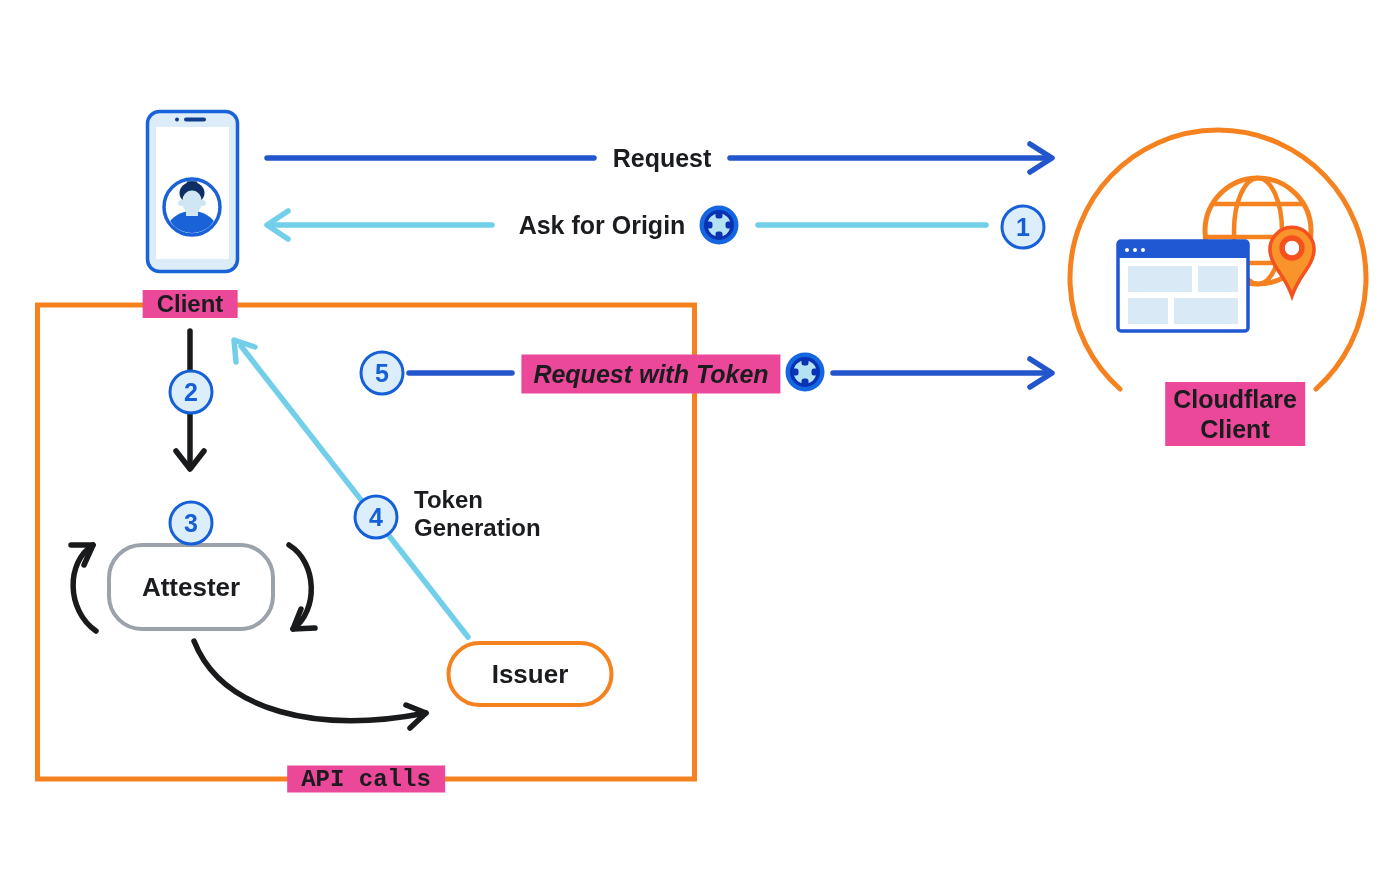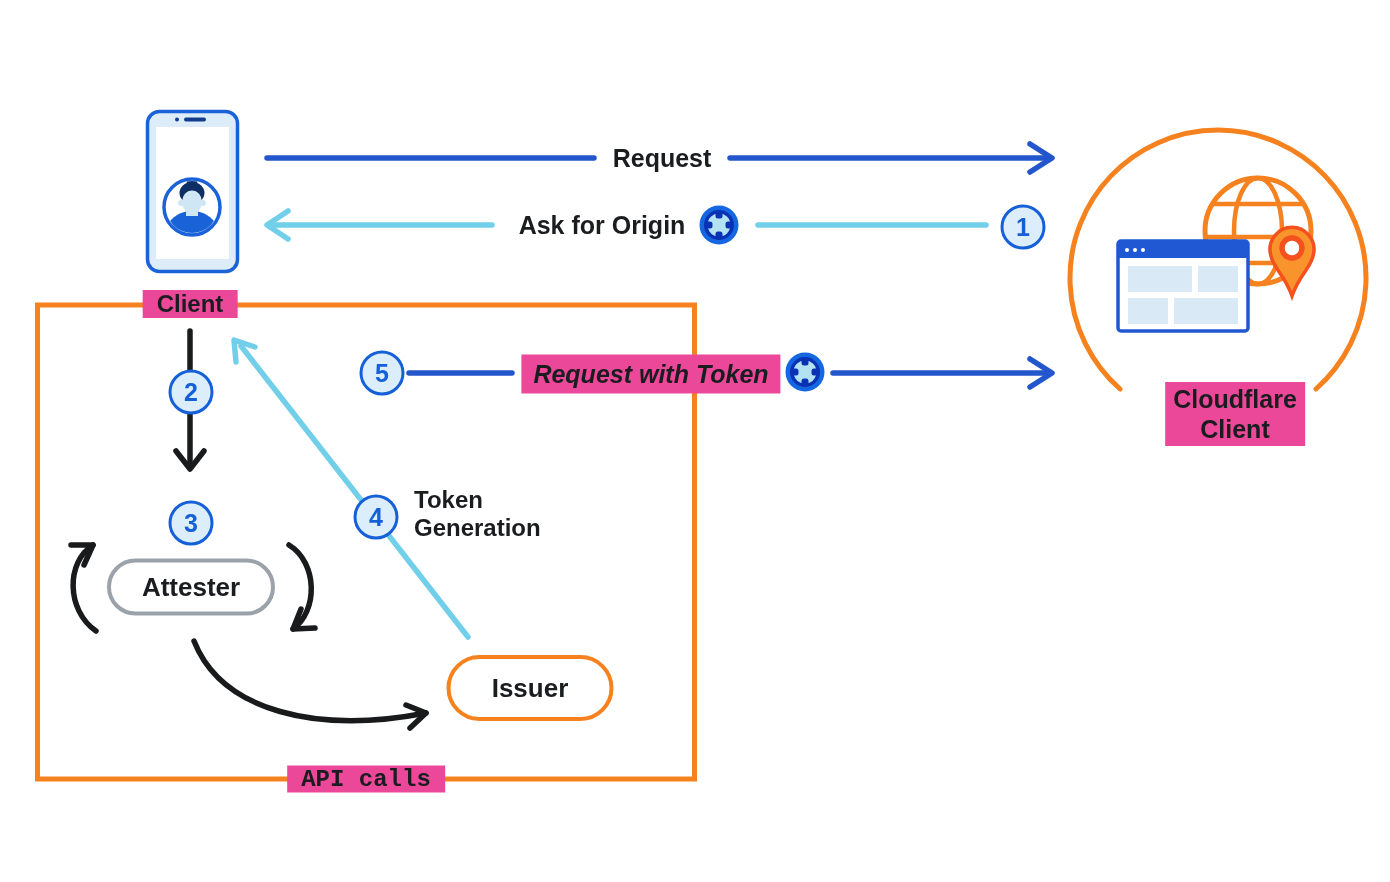--- a/index.html
+++ b/index.html
@@ -26,21 +26,21 @@
     background:#dcedfb; border:3.5px solid #1560d8; box-sizing:border-box;
     color:#1560d8; font-weight:700; font-size:25px;
     display:flex; align-items:center; justify-content:center; z-index:4;
   }
   .pill {
     position:absolute; transform:translate(-50%,-50%);
     background:#ffffff; box-sizing:border-box;
     display:flex; align-items:center; justify-content:center;
     font-weight:700; font-size:26px; color:#1b1c1f; z-index:3;
   }
-  .pill-attester { width:168px; height:57px; border:4px solid #9ba2aa; border-radius:35px; }
+  .pill-attester { width:168px; height:88px; border:4px solid #9ba2aa; border-radius:35px; }
   .pill-issuer  { width:167px; height:66px; border:4px solid #f6821f; border-radius:33px; }
   .two-line { line-height:30px; }
 </style>
 </head>
 <body>
 
 <div class="canvas">
 
   <svg class="layer" width="1390" height="882" viewBox="0 0 1390 882">
 
@@ -173,21 +173,21 @@
 
   <div class="lbl two-line bg-white" style="left:1218px; top:414px; padding:2px 8px;margin-left:17px;">
     <div>Cloudflare</div>
     <div>Client</div>
   </div>
 
   <div class="pill pill-attester" style="left:191px; top:587px;">
     <span>Attester</span>
   </div>
 
-  <div class="pill pill-issuer" style="left:530px; top:688px;">
+  <div class="pill pill-issuer" style="left:530px; top:674px;">
     <span>Issuer</span>
   </div>
 
   <div class="badge" style="left:1023px; top:227px;">1</div>
   <div class="badge" style="left:191px; top:392px;">2</div>
   <div class="badge" style="left:191px; top:523px;">3</div>
   <div class="badge" style="left:376px; top:517px;">4</div>
   <div class="badge" style="left:382px; top:373px;">5</div>
 
 </div>

